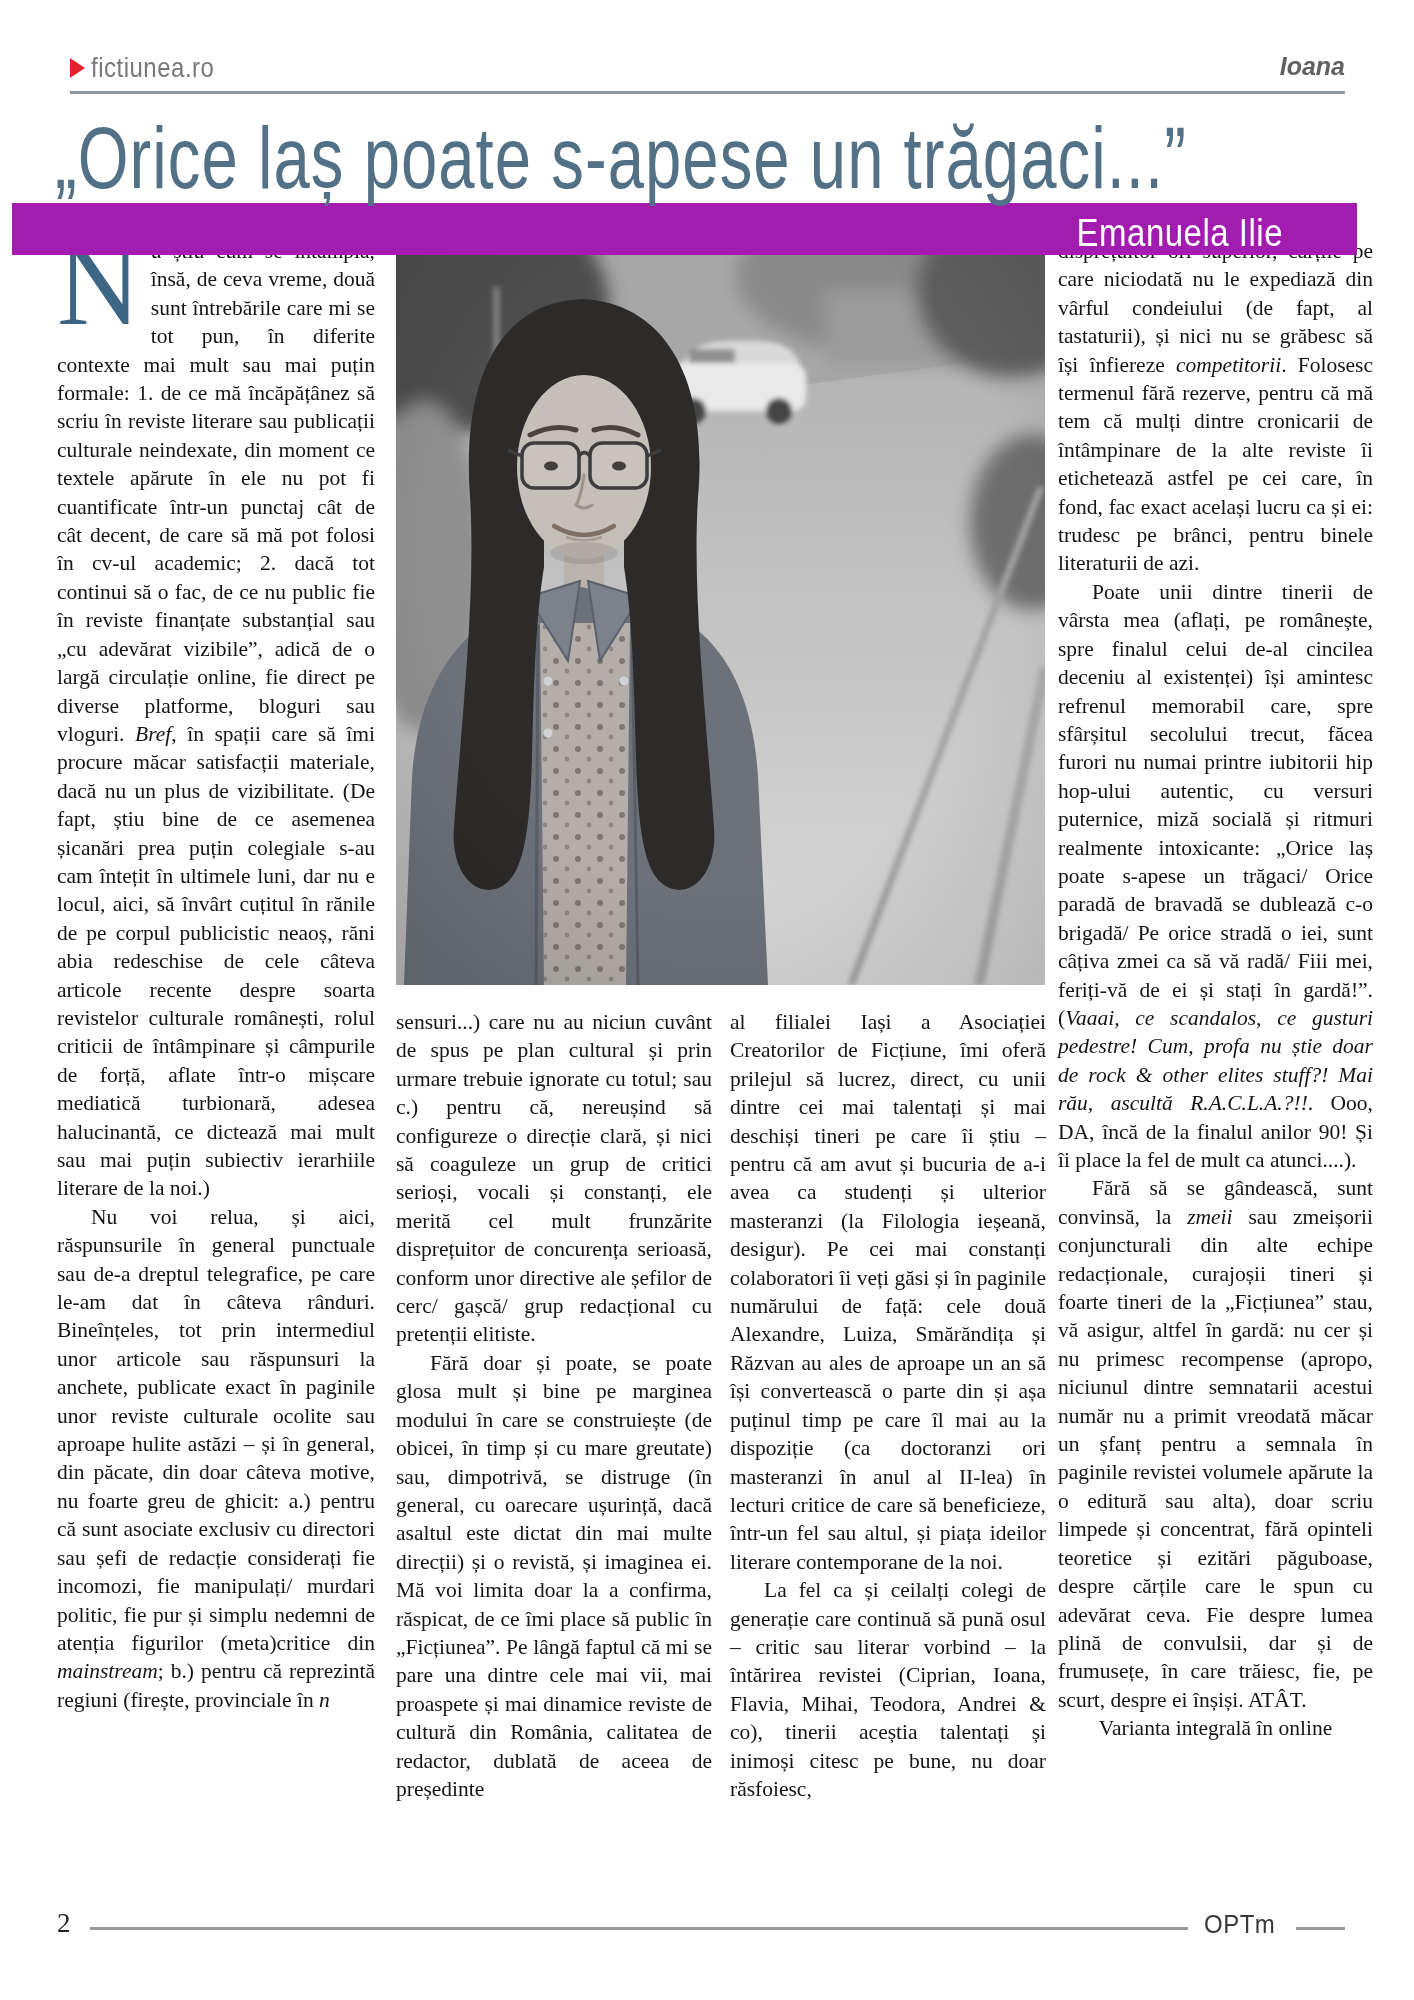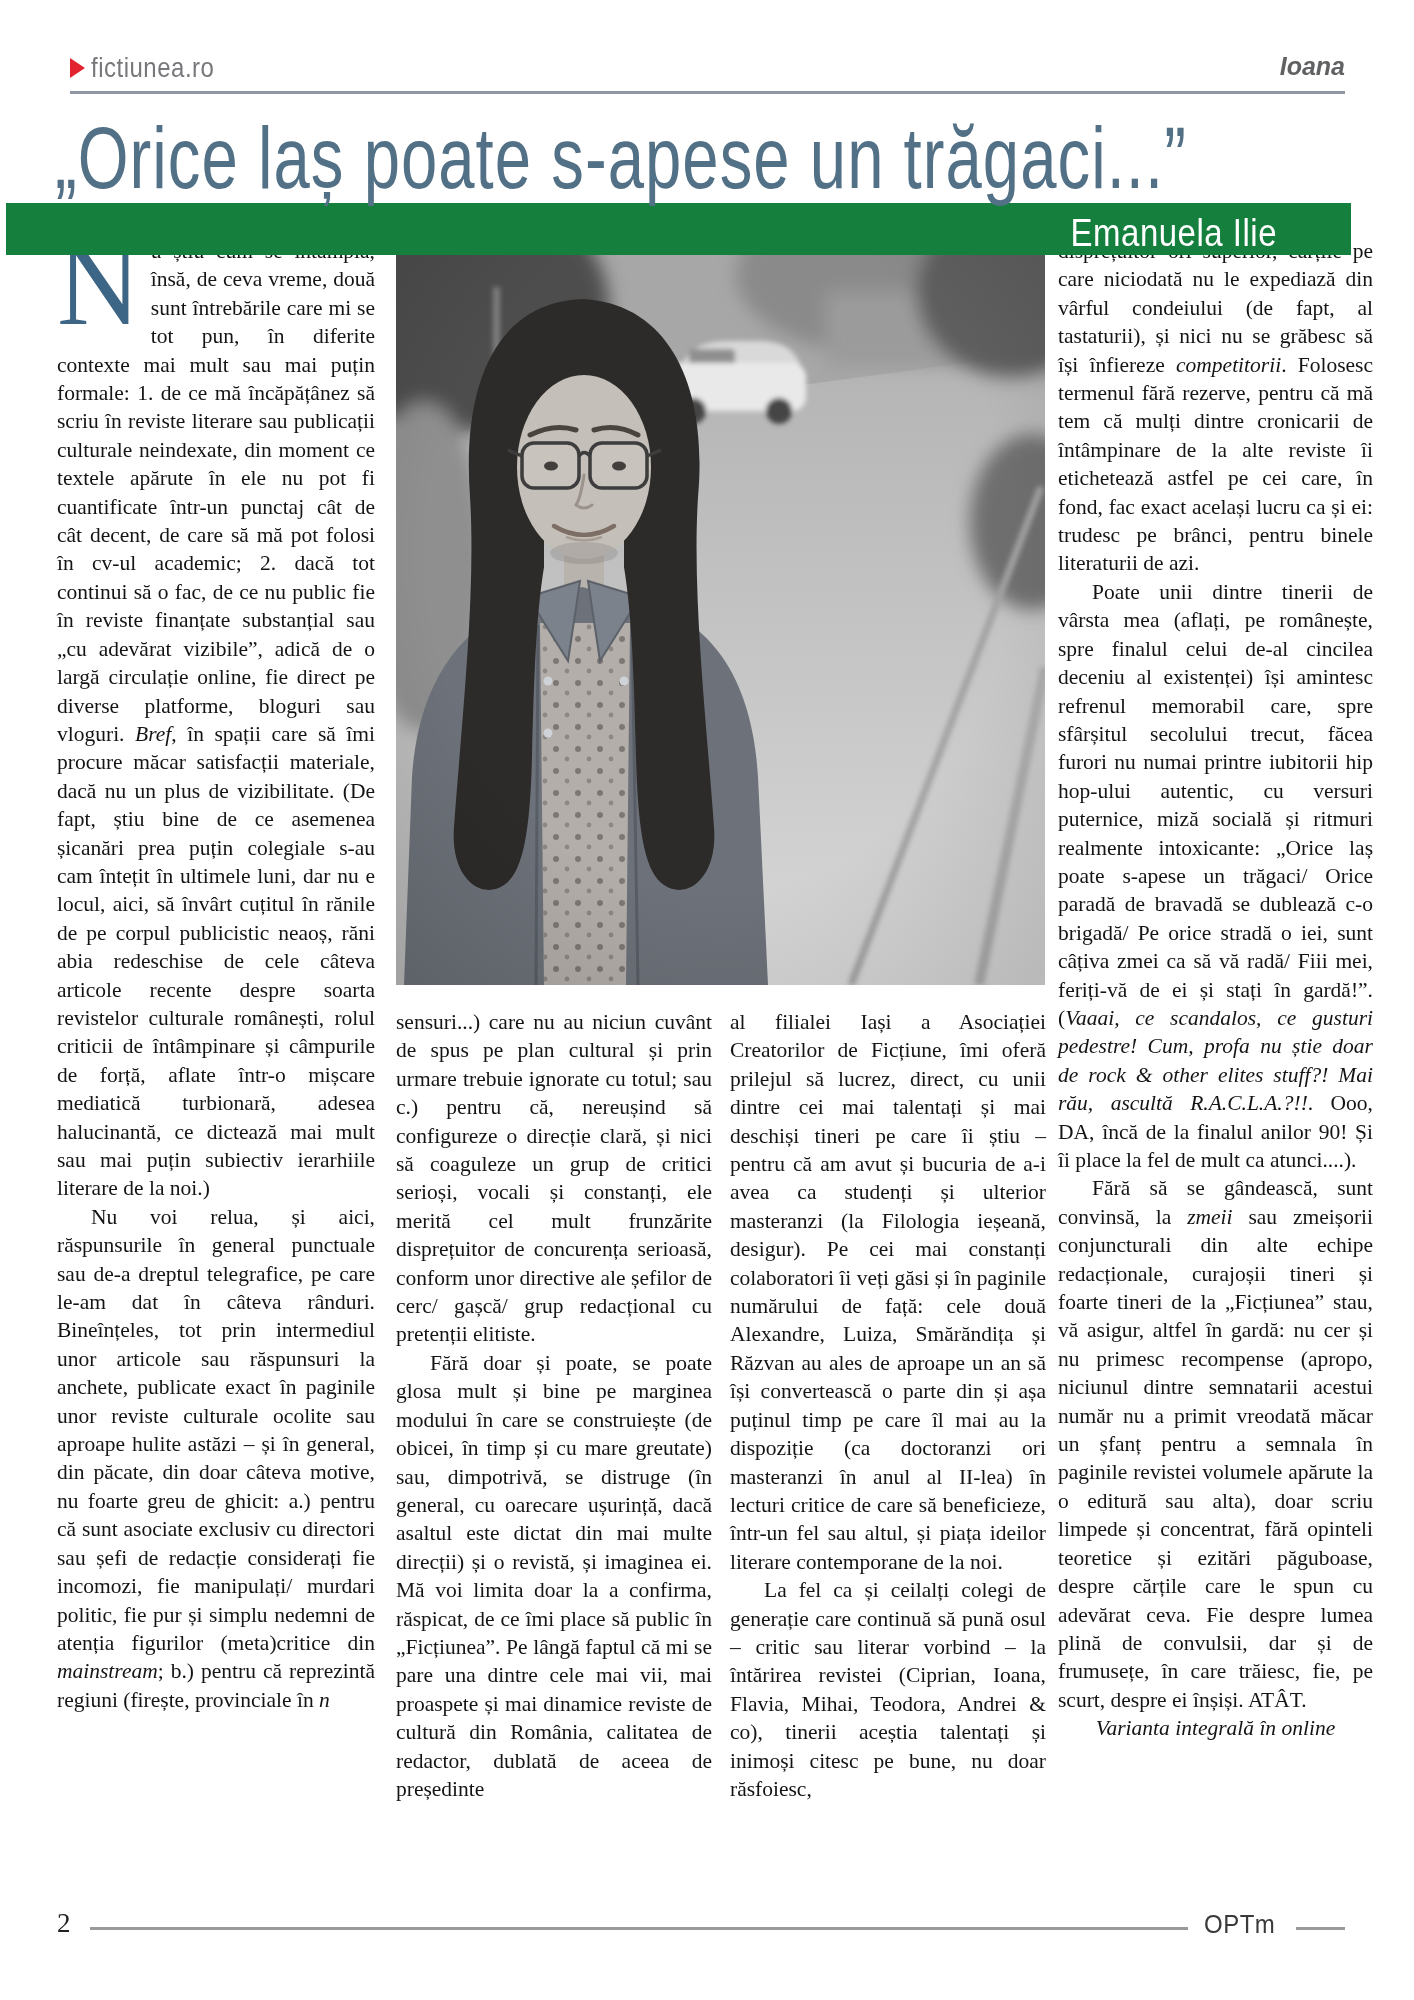--- a/index.html
+++ b/index.html
@@ -13,35 +13,35 @@
   .brand-arrow{width:0;height:0;border-left:15px solid #e2222e;border-top:10px solid transparent;border-bottom:10px solid transparent;}
   .brand-text{font-family:"Liberation Sans",sans-serif;font-size:24px;color:#77787b;letter-spacing:.5px;transform:scale(1,1.12);transform-origin:left center;}
   .section-label{position:absolute;right:69px;top:52px;font-family:"Liberation Sans",sans-serif;font-style:italic;font-weight:bold;font-size:25px;color:#606163;}
   .header-rule{position:absolute;left:70px;top:91px;width:1275px;height:3px;background:#8f98a2;}
   
   .article-title{
     position:absolute;left:55px;top:108px;width:1350px;z-index:2;
     font-family:"Liberation Sans",sans-serif;font-size:64px;color:#527086;
     white-space:nowrap;letter-spacing:1px;transform:scale(1.02,1.35);transform-origin:left top;
   }
-  .byline-bar{position:absolute;left:6px;top:203px;width:1345px;height:52px;background:#15803d;z-index:1;}
+  .byline-bar{position:absolute;left:12px;top:203px;width:1345px;height:52px;background:#a21caf;z-index:1;}
   .author{position:absolute;right:74px;top:8px;font-family:"Liberation Sans",sans-serif;font-size:33px;color:#ffffff;letter-spacing:.5px;transform:scale(1,1.15);transform-origin:right top;}
   
   .col{position:absolute;width:318px;font-size:21.5px;line-height:28.4px;text-align:justify;}
   .col p{margin:0;}
   .col p.indent{text-indent:34px;}
   #col1{left:57px;top:237px;}
   #col2{left:396px;top:1008px;width:316px;}
   #col3{left:730px;top:1008px;width:316px;}
   #col4{left:1058px;top:237px;width:315px;}
   .dropcap{
     float:left;font-family:"Liberation Serif",serif;color:#3d6585;
     font-size:116px;line-height:88px;padding:4px 10px 0 0;
   }
-  .online-note{margin-top:24px;font-style:italic;text-align:center;}
+  .online-note{margin-top:24px;text-align:center;}
   
   .photo{position:absolute;left:396px;top:237px;width:649px;height:748px;overflow:hidden;background:#c2c2c2;}
   .photo svg{display:block;}
   
   .page-number{position:absolute;left:57px;top:1908px;font-size:27px;color:#222;}
   .footer-rule-long{position:absolute;left:90px;top:1927px;width:1098px;height:3px;background:#9a9a9a;}
   .journal-logo{position:absolute;left:1204px;top:1910px;font-family:"Liberation Sans",sans-serif;font-size:24px;color:#3a3a3a;letter-spacing:.5px;transform:scale(1,1.1);}
   .footer-rule-short{position:absolute;left:1296px;top:1927px;width:49px;height:3px;background:#9a9a9a;}
   i{}
 </style>

